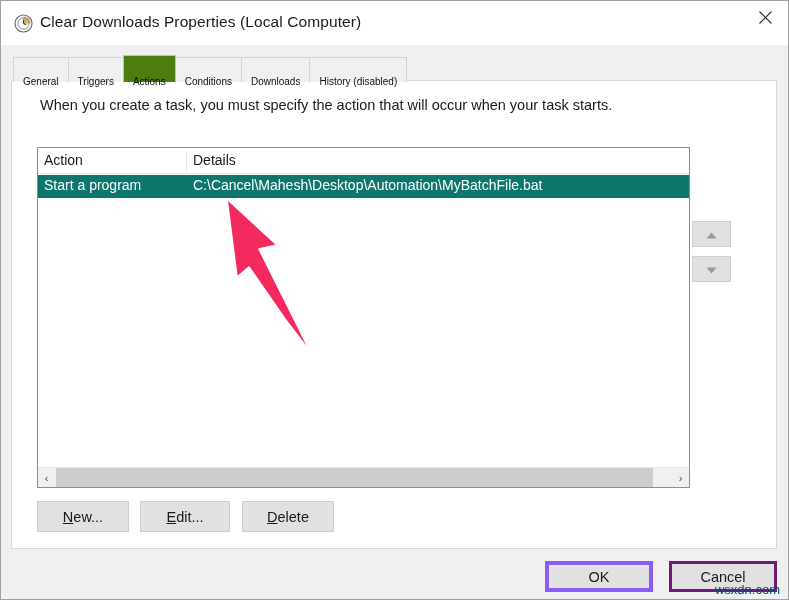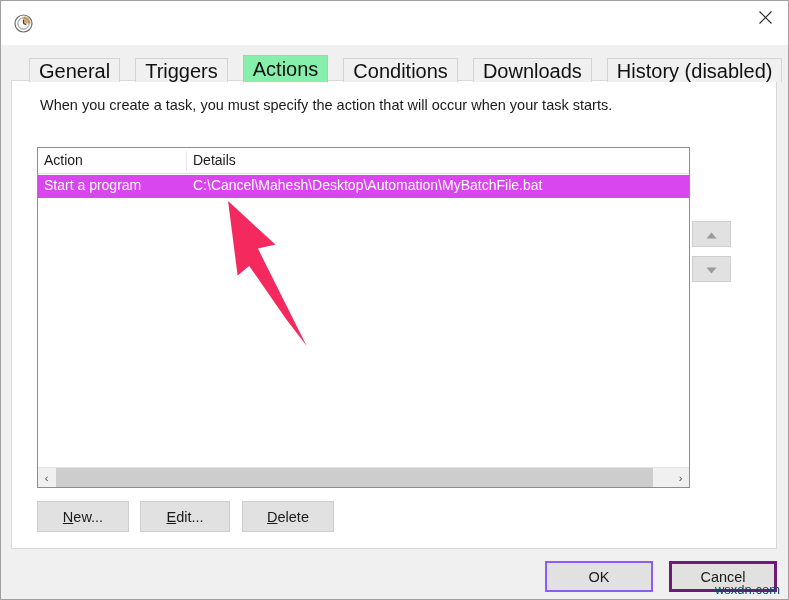--- a/index.html
+++ b/index.html
@@ -64,34 +64,33 @@
     position: absolute;
     left: 12px; top: 53px;
     height: 28px;
     display: flex;
     align-items: flex-end;
     z-index: 3;
   }
   .tab {
     height: 24px;
     line-height: 24px;
-    padding: 0 9px;
-    font-size: 20px;
+    padding: 12px 9px;
+    font-size: 10px;
     color: #111111;
     background: #f0f0f0;
     border: 1px solid #d4d4d4;
     border-bottom: none;
     margin-right: -1px;
     white-space: nowrap;
     box-sizing: border-box;
     cursor: default;
-    margin-left: 16px;
   }
   .tab.selected {
-    background: #86efac;
+    background: #4d7c0f;
     border: 1px solid #c0c0c0;
     border-bottom: 1px solid #ffffff;
     height: 28px;
     line-height: 27px;
     position: relative;
     z-index: 4;
     margin-bottom: -1px;
   }
 
   
@@ -147,21 +146,21 @@
     position: absolute;
     top: 3px;
     width: 1px; height: 20px;
     background: #e8e8e8;
   }
 
   #row-selected {
     position: absolute;
     left: 0; top: 27px;
     width: 100%; height: 23px;
-    background: #d946ef;
+    background: #0f766e;
     color: #ffffff;
     cursor: default;
   }
   .cell {
     position: absolute;
     top: 2px;
     font-size: 14px;
     white-space: nowrap;
   }
   .cell.c0 { left: 6px; }
@@ -245,21 +244,21 @@
     display: flex;
     align-items: center;
     justify-content: center;
     font-size: 14.5px;
     color: #1a1a1a;
     z-index: 6;
     cursor: default;
   }
   #btn-ok {
     left: 544px; top: 560px;
-    border: 2px solid #8b5cf6;
+    border: 4px solid #8b5cf6;
     background: #e1e1e1;
   }
   #btn-cancel {
     left: 668px; top: 560px;
   }
 
   
   #anno-arrow {
     position: absolute;
     left: 218px; top: 192px;
@@ -286,20 +285,21 @@
   <div id="titlebar">
     <span id="title-icon">
       <svg width="19" height="19" viewBox="0 0 19 19">
         <circle cx="9.5" cy="9.5" r="8.5" fill="#fdfdfd" stroke="#6e6e6e" stroke-width="1.2"></circle>
         <path d="M9.5 9.5 L9.5 2.2 A7.3 7.3 0 0 1 16.8 9.5 Z" fill="#d8b06a"></path>
         <circle cx="9.5" cy="9.5" r="5.6" fill="none" stroke="#8a8a8a" stroke-width="1"></circle>
         <line x1="9.5" y1="9.5" x2="9.5" y2="5.6" stroke="#3c3c3c" stroke-width="1.2"></line>
         <line x1="9.5" y1="9.5" x2="12.3" y2="10.6" stroke="#3c3c3c" stroke-width="1.2"></line>
       </svg>
     </span>
+    <div id="title-text">Clear Downloads Properties (Local Computer)</div>
     <div id="close-button">
       <svg width="13" height="13" viewBox="0 0 13 13">
         <line x1="0.5" y1="0.5" x2="12.5" y2="12.5" stroke="#2b2b2b" stroke-width="1.1"></line>
         <line x1="12.5" y1="0.5" x2="0.5" y2="12.5" stroke="#2b2b2b" stroke-width="1.1"></line>
       </svg>
     </div>
   </div>
 
   <div id="tabpanel"></div>
 

